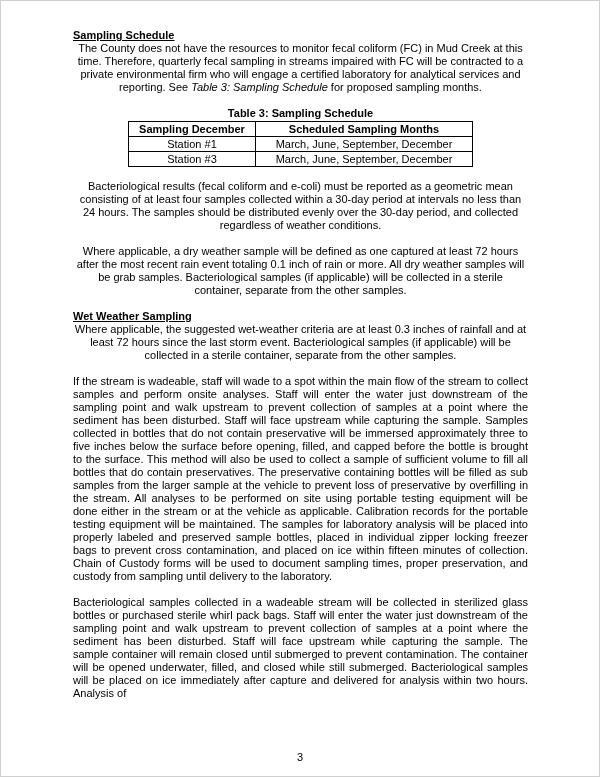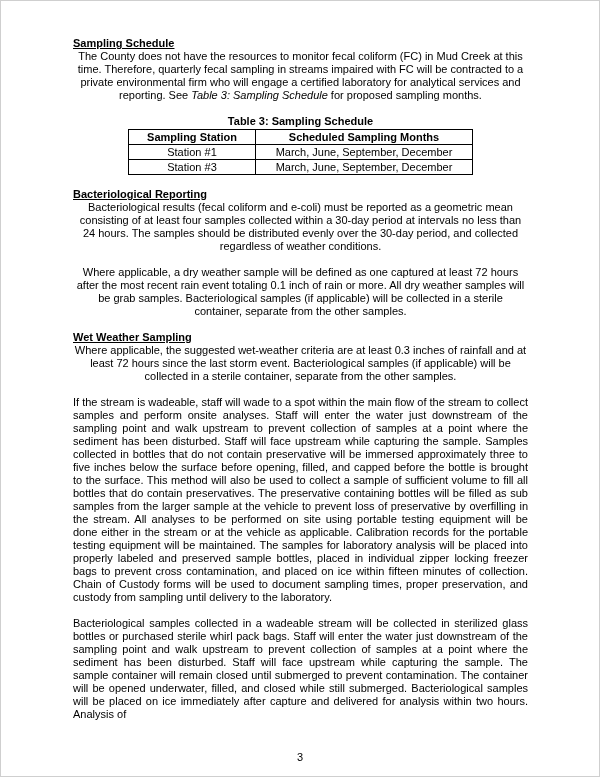--- a/index.html
+++ b/index.html
@@ -12,21 +12,21 @@
     border: 1px solid #cfcfcf;
     font-family: "Liberation Sans", sans-serif;
     font-size: 11px;
     line-height: 13px;
     color: #000000;
     overflow: hidden;
   }
   .content {
     padding: 28px 71px 0 72px;
   }
-  .doc-section { margin: 8px 0 13px 0; }
+  .doc-section { margin: 0 0 13px 0; }
   .heading {
     font-size: 11px;
     font-weight: bold;
     text-decoration: underline;
     margin: 0;
     padding: 0;
   }
   .para {
     margin: 0;
     padding: 0;
@@ -75,39 +75,38 @@
     <div class="doc-section">
       <h2 class="heading">Sampling Schedule</h2>
       <p class="para"><span>The County does not have the resources to monitor fecal coliform (FC) in Mud Creek at this time. Therefore, quarterly fecal sampling in streams impaired with FC will be contracted to a private environmental firm who will engage a certified laboratory for analytical services and reporting.  See </span><i>Table 3: Sampling Schedule</i><span> for proposed sampling months.</span></p>
     </div>
 
     <div class="table-block">
       <div class="table-title">Table 3: Sampling Schedule</div>
       <table class="sched">
         <thead>
           <tr>
-            <th>Sampling Station</th>
+            <th>Sampling December</th>
             <th>Scheduled Sampling Months</th>
           </tr>
         </thead>
         <tbody>
           <tr>
             <td>Station #1</td>
             <td>March, June, September, December</td>
           </tr>
           <tr>
             <td>Station #3</td>
             <td>March, June, September, December</td>
           </tr>
         </tbody>
       </table>
     </div>
 
     <div class="doc-section">
-      <h2 class="heading">Bacteriological Reporting</h2>
       <p class="para">Bacteriological results (fecal coliform and e-coli) must be reported as a geometric mean consisting of at least four samples collected within a 30-day period at intervals no less than 24 hours.  The samples should be distributed evenly over the 30-day period, and collected regardless of weather conditions.</p>
     </div>
 
     <div class="doc-section">
       <p class="para">Where applicable, a dry weather sample will be defined as one captured at least 72 hours after the most recent rain event totaling 0.1 inch of rain or more.  All dry weather samples will be grab samples.  Bacteriological samples (if applicable) will be collected in a sterile container, separate from the other samples.</p>
     </div>
 
     <div class="doc-section">
       <h2 class="heading">Wet Weather Sampling</h2>
       <p class="para">Where applicable, the suggested wet-weather criteria are at least 0.3 inches of rainfall and at least 72 hours since the last storm event.  Bacteriological samples (if applicable) will be collected in a sterile container, separate from the other samples.</p>

